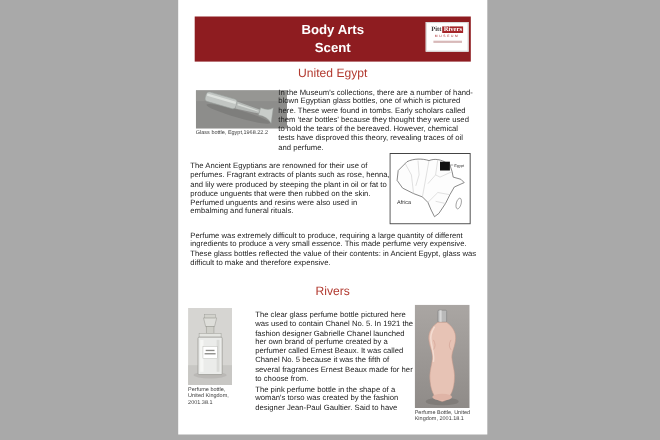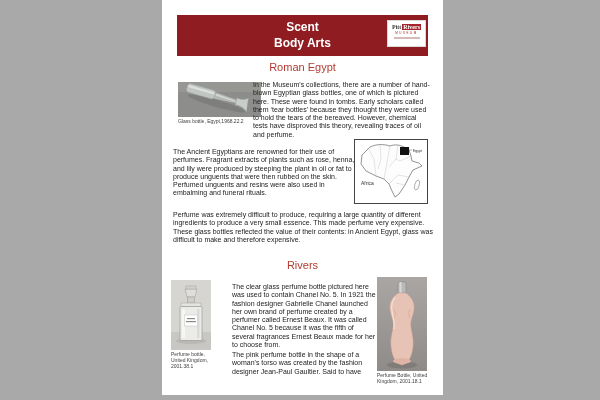--- a/index.html
+++ b/index.html
@@ -45,34 +45,34 @@
   .map-label-country{font-size:3.5px;fill:#333333;}
 </style>
 </head>
 <body>
 
 <div class="stage">
   <div class="paper">
 
     <div class="banner">
       <div class="banner-title">
+        <div>Body Arts</div>
         <div>Scent</div>
-        <div>Body Arts</div>
       </div>
       <div class="logo">
         <div class="logo-row">
           <span class="logo-pitt">Pitt</span>
           <span class="logo-rivers">Rivers</span>
         </div>
         <div class="logo-museum">MUSEUM</div>
         <div class="logo-tagline"></div>
       </div>
     </div>
 
-    <h2 class="section-heading" style="top:61px;">Roman Egypt</h2>
+    <h2 class="section-heading" style="top:61px;">United Egypt</h2>
 
     <figure class="figure" style="left:16px;top:82px;width:83px;">
       <svg class="figure-img" width="83" height="35" viewBox="0 0 83 35">
         <rect x="0" y="0" width="83" height="35" fill="#8d8d8b"></rect>
         <rect x="0" y="0" width="83" height="10" fill="#969693"></rect>
         <g transform="rotate(16 41 17)">
           <ellipse cx="40" cy="22" rx="30" ry="3.5" fill="#6f6f6d" opacity="0.5"></ellipse>
           <rect x="7" y="10" width="29" height="9" rx="3" fill="#c2c6c3" stroke="#9aa09c" stroke-width="0.5"></rect>
           <path d="M36 11.5 L58 13 L58 16.5 L36 18 Z" fill="#b5b9b6"></path>
           <path d="M58 11 Q66 12 69 8 L71 22 Q66 17 58 18 Z" fill="#c9cdca" stroke="#9aa09c" stroke-width="0.4"></path>

